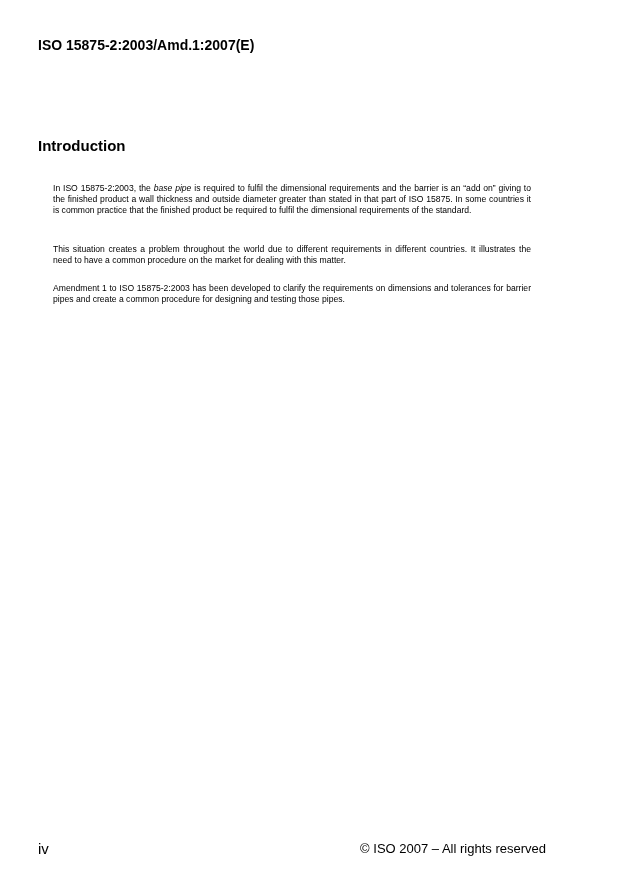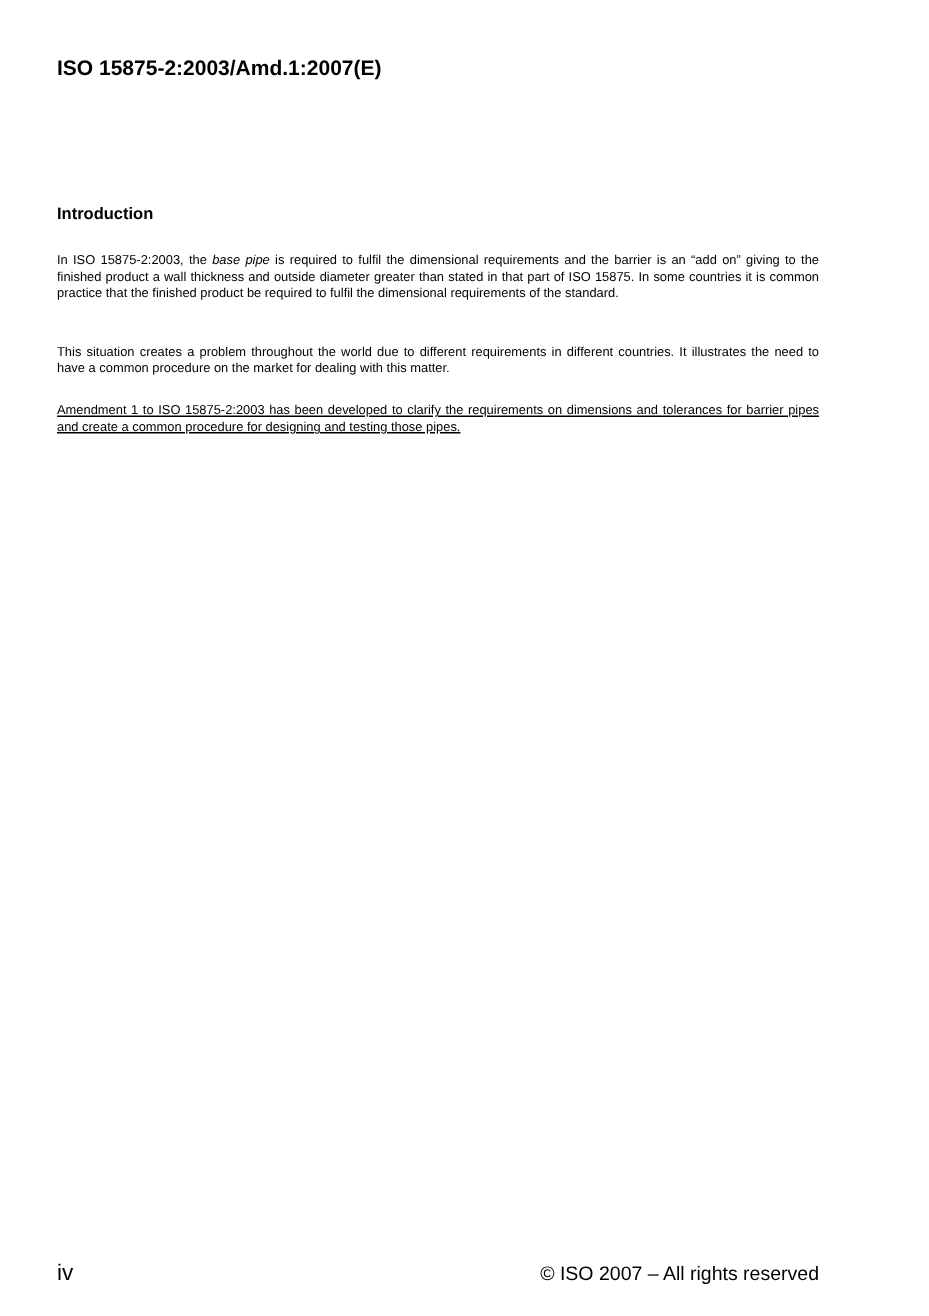--- a/index.html
+++ b/index.html
@@ -1,25 +1,25 @@
 <!DOCTYPE html>
 <html><head>
 <meta charset="utf-8">
 <style>
   html, body { margin: 0; padding: 0; background: #ffffff; }
   body { width: 619px; height: 877px; position: relative; overflow: hidden;
          font-family: "Liberation Sans", sans-serif; color: #000; }
   .header { position: absolute; left: 38px; top: 37px; font-size: 14px; font-weight: bold; }
-  .title { position: absolute; left: 38px; top: 137px; font-size: 11px; font-weight: bold; }
+  .title { position: absolute; left: 38px; top: 137px; font-size: 15px; font-weight: bold; }
   .body { position: absolute; left: 38px; width: 508px; font-size: 8.6px; line-height: 11px;
           text-align: justify; }
-  .body p { margin: 0; }
+  .body p { margin: 15px; }
   .p1 { top: 168px; }
   .p2 { top: 229px; }
-  .p3 { top: 268px; text-decoration: underline; }
+  .p3 { top: 268px; }
   .p3 p:last-child, .p2 p:last-child, .p1 p:last-child { text-align-last: left; }
   .footer-left { position: absolute; left: 38px; top: 840px; font-size: 15px; }
   .footer-right { position: absolute; right: 73px; top: 841px; font-size: 13px; }
 </style>
 </head>
 <body>
 
 <div class="header">ISO 15875-2:2003/Amd.1:2007(E)</div>
 
 <div class="title">Introduction</div>

